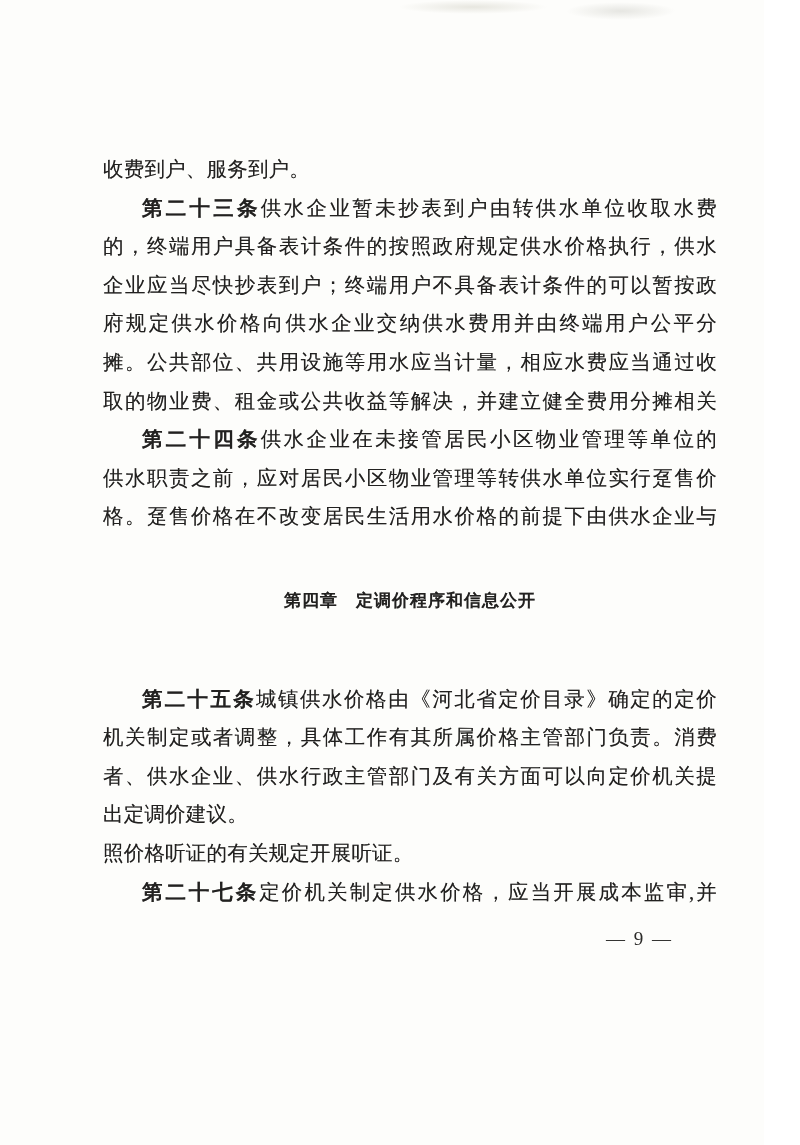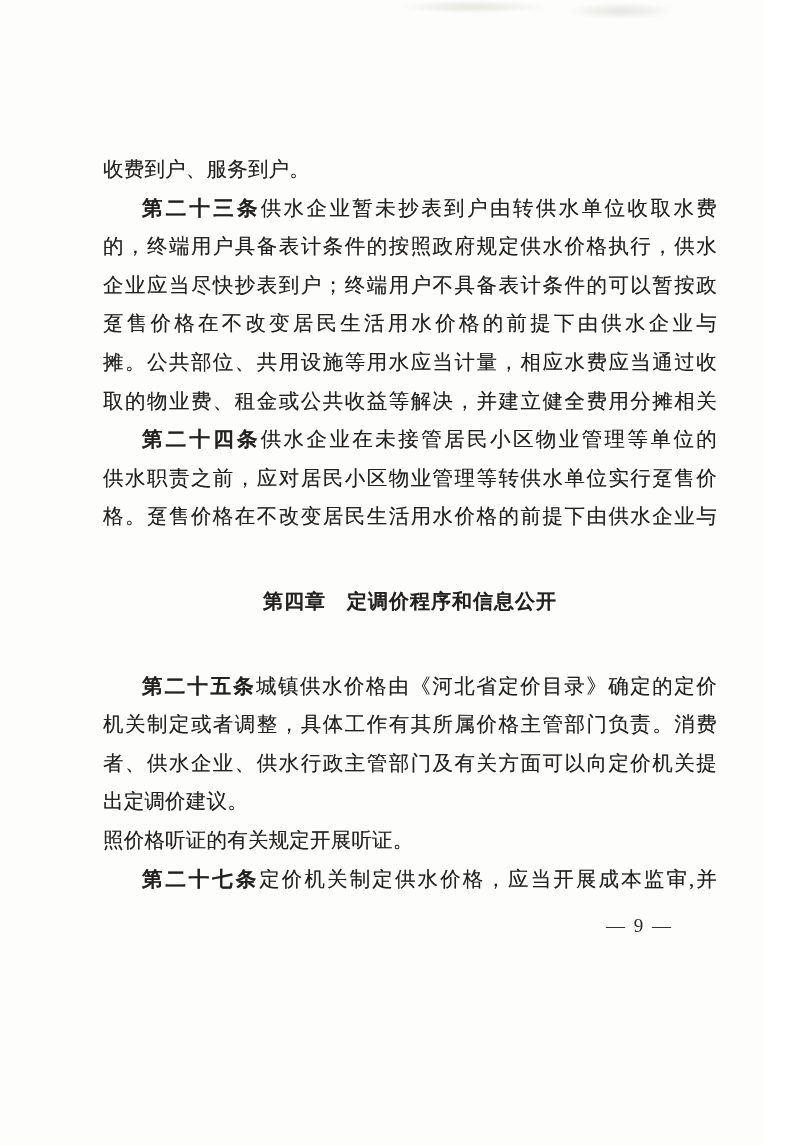--- a/index.html
+++ b/index.html
@@ -54,27 +54,27 @@
   .line.indent {
     text-indent: 39px;
   }
   .kw {
     font-family: "Liberation Sans", "DejaVu Sans", sans-serif;
     font-weight: 700;
     letter-spacing: 1px;
   }
   .chapter {
     margin-top: 46px;
-    margin-bottom: 46px;
+    margin-bottom: 59px;
     height: 38.6px;
     line-height: 38.6px;
     text-align: center;
     font-family: Liberation Serif, serif;
     font-weight: 700;
-    font-size: 20px;
+    font-size: 17px;
     letter-spacing: 1px;
     text-shadow: 0 0 0.5px rgba(40,38,36,0.45);
   }
   .pagenum {
     margin-top: 17px;
     text-align: right;
     padding-right: 44px;
     font-size: 19px;
     letter-spacing: 2px;
     color: #2b2a28;
@@ -87,21 +87,21 @@
   <div class="smudge-a"></div>
   <div class="smudge-b"></div>
 
   <div class="content">
 
     <div class="line"><span>收费到户、服务到户。</span></div>
 
     <div class="line indent fill"><b class="kw">第二十三条</b><span>供水企业暂未抄表到户由转供水单位收取水费</span></div>
     <div class="line fill"><span>的，终端用户具备表计条件的按照政府规定供水价格执行，供水</span></div>
     <div class="line fill"><span>企业应当尽快抄表到户；终端用户不具备表计条件的可以暂按政</span></div>
-    <div class="line fill"><span>趸售价格在不改变居民生活用水价格的前提下由供水企业与</span></div>
+    <div class="line fill"><span>府规定供水价格向供水企业交纳供水费用并由终端用户公平分</span></div>
     <div class="line fill"><span>摊。公共部位、共用设施等用水应当计量，相应水费应当通过收</span></div>
     <div class="line fill"><span>取的物业费、租金或公共收益等解决，并建立健全费用分摊相关</span></div>
 
     <div class="line indent fill"><b class="kw">第二十四条</b><span>供水企业在未接管居民小区物业管理等单位的</span></div>
     <div class="line fill"><span>供水职责之前，应对居民小区物业管理等转供水单位实行趸售价</span></div>
     <div class="line fill"><span>格。趸售价格在不改变居民生活用水价格的前提下由供水企业与</span></div>
 
     <div class="chapter">第四章　定调价程序和信息公开</div>
 
     <div class="line indent fill"><b class="kw">第二十五条</b><span>城镇供水价格由《河北省定价目录》确定的定价</span></div>

